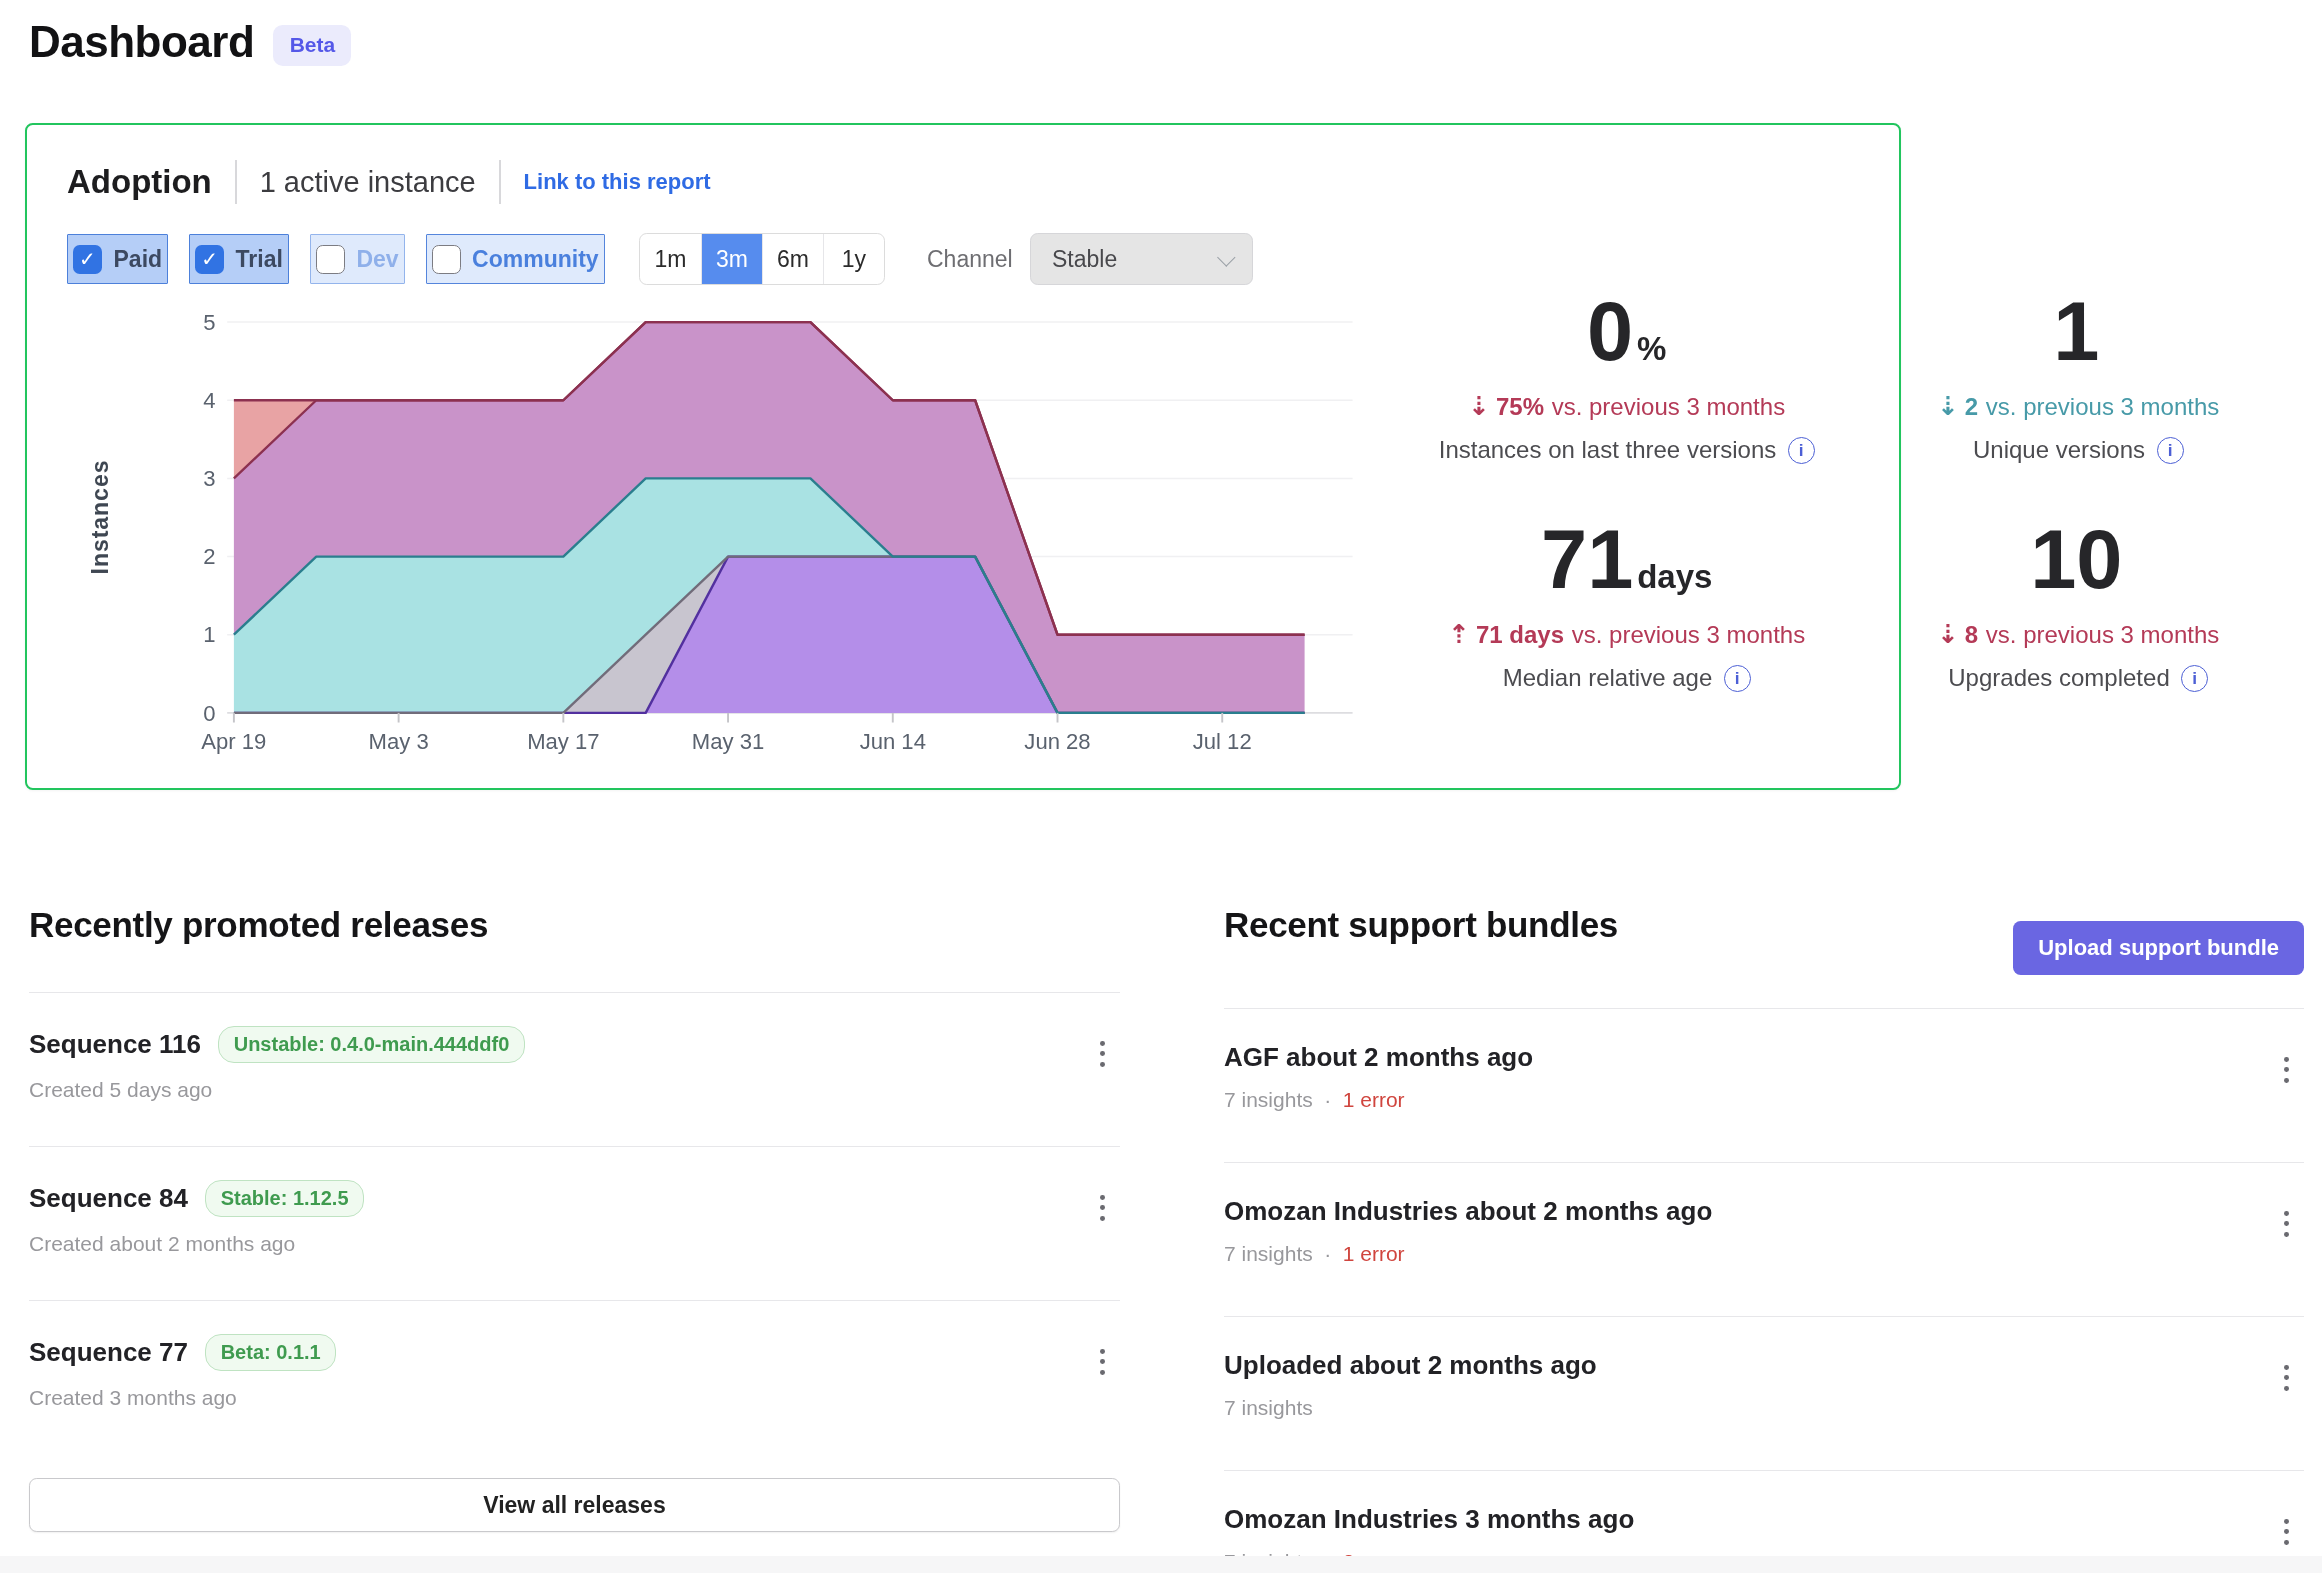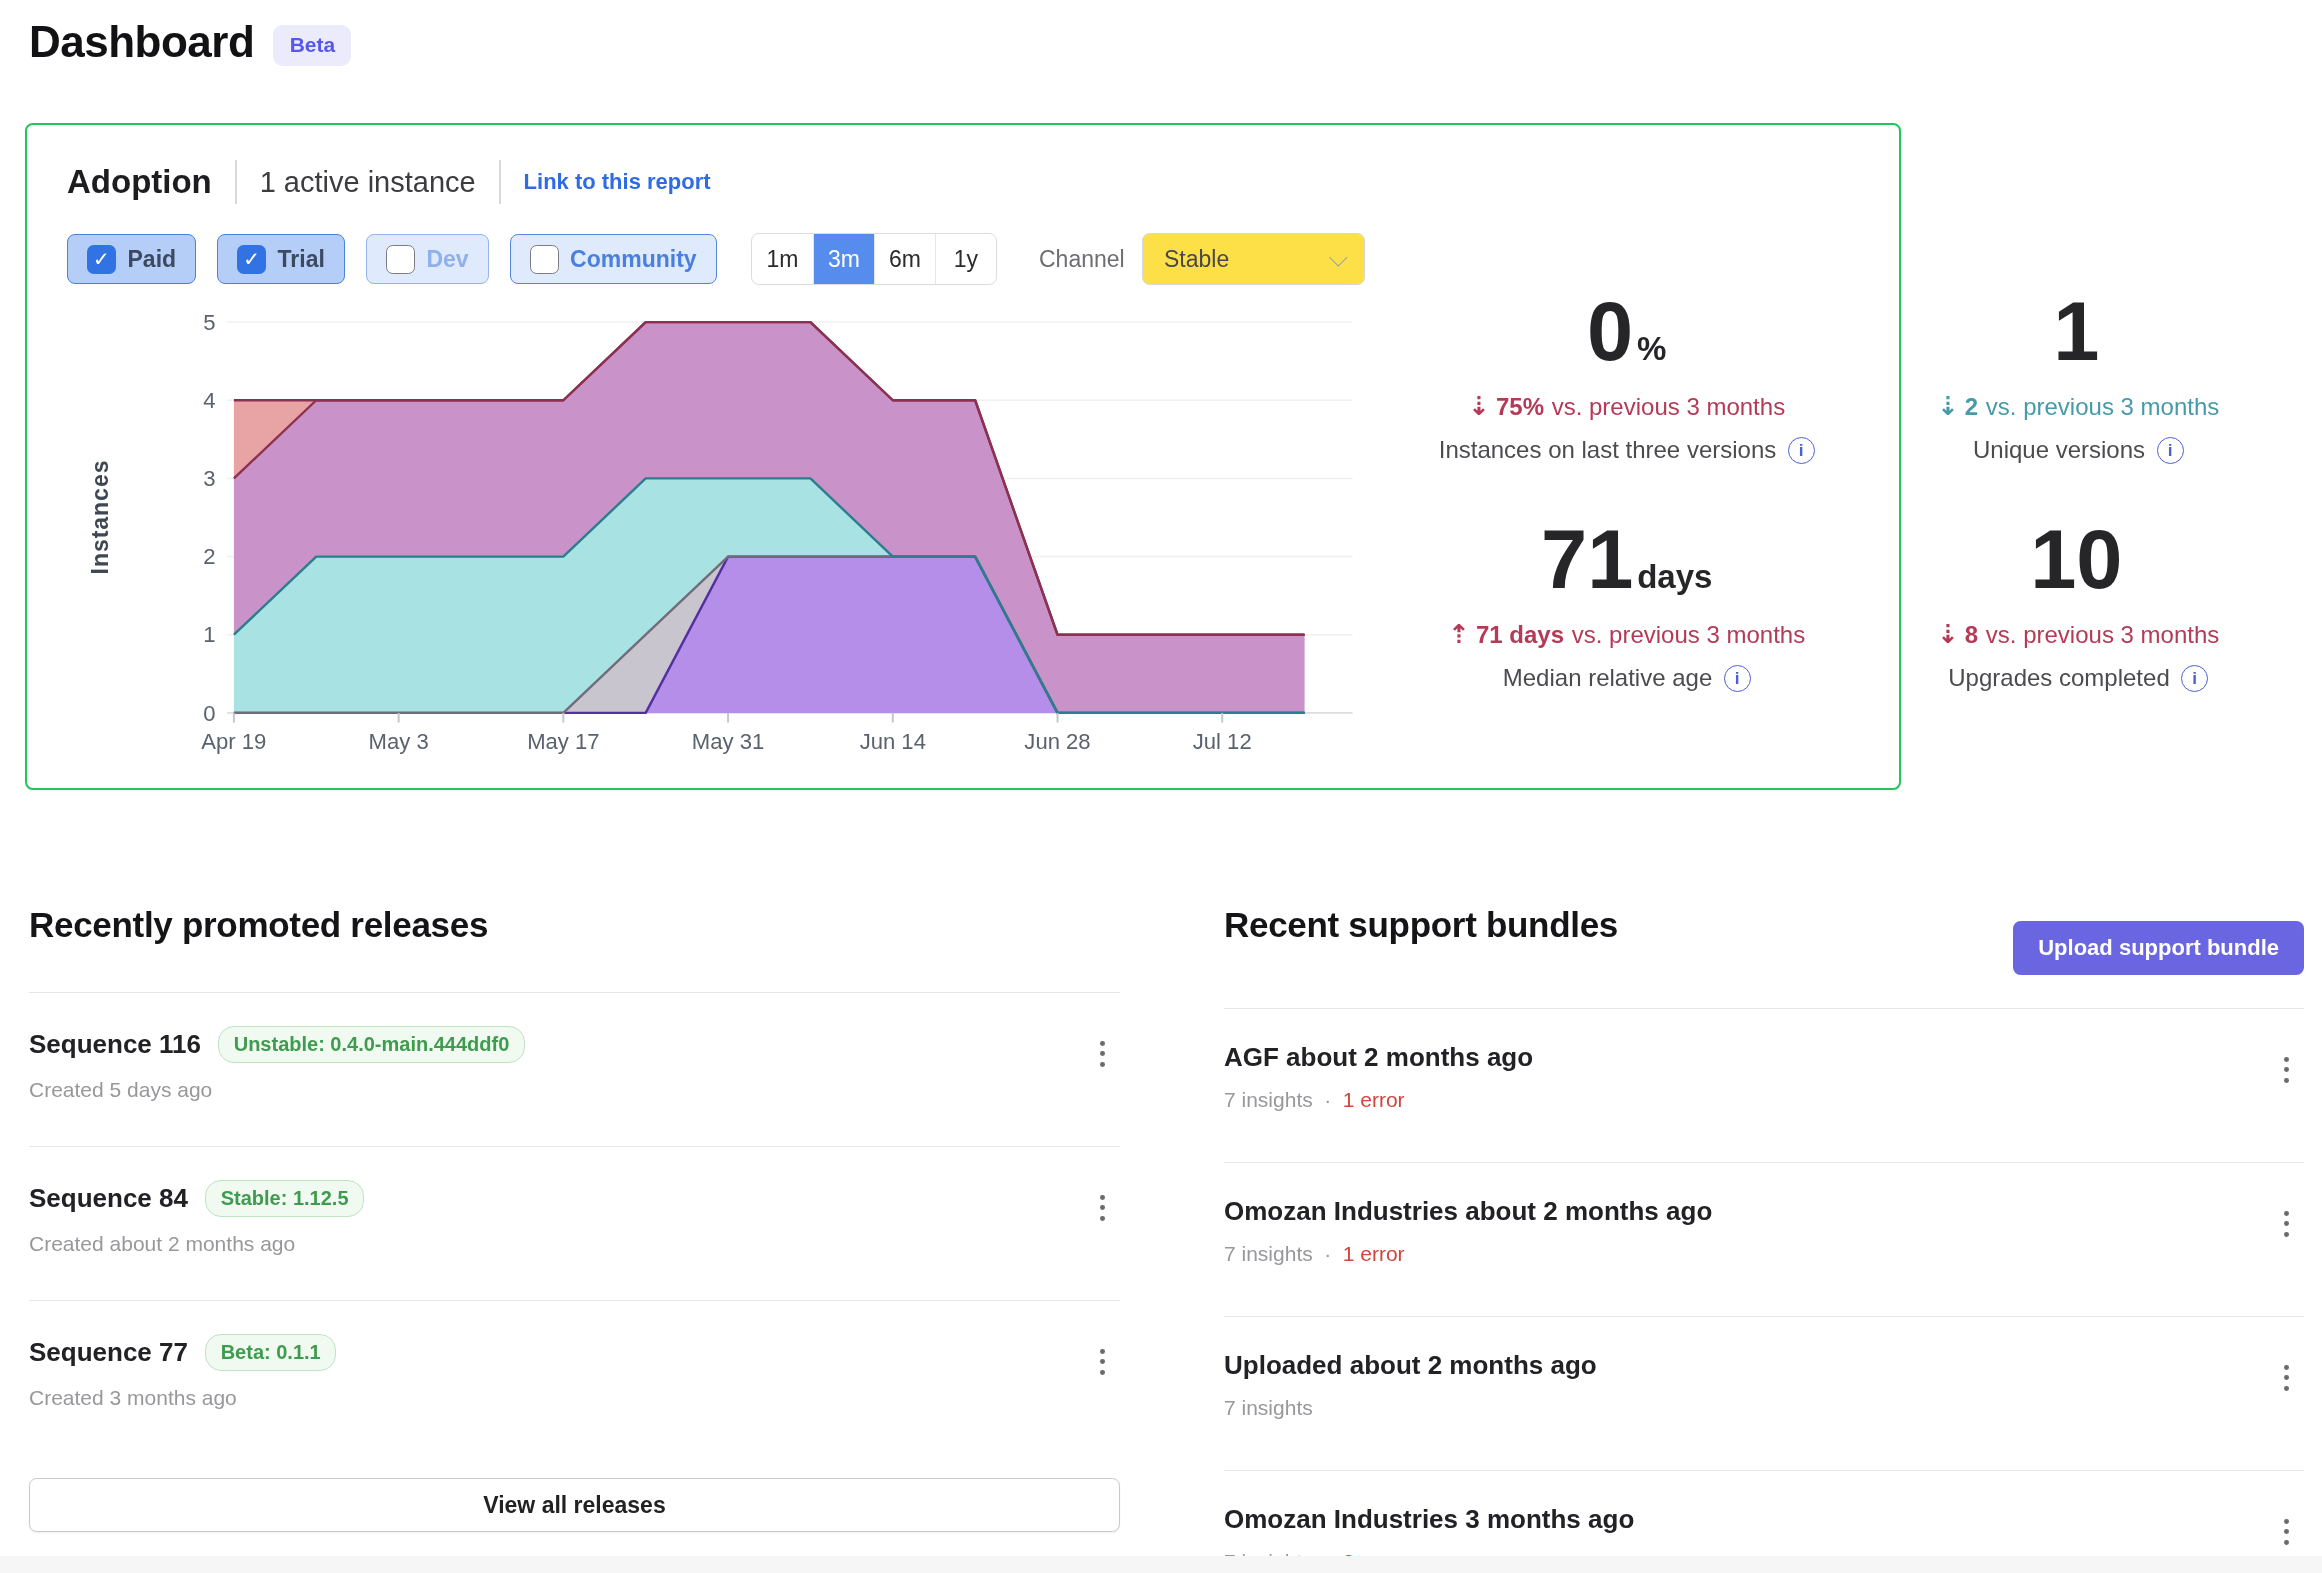--- a/index.html
+++ b/index.html
@@ -16,40 +16,40 @@
   
   .card { position:absolute; left:25px; top:123px; width:1876px; height:667px;
     background:#fff; border:2px solid #22c55e; border-radius:7.7px; box-shadow:0 1px 2.9px rgba(0,0,0,.05); }
   .card-head { position:absolute; left:40px; top:35px; display:flex; align-items:center; gap:23px; }
   .card-title { font-size:33px; font-weight:700; color:#1d1d1f; }
   .vsep { width:1.9px; height:44px; background:#d8d8db; }
   .card-subtitle { font-size:29px; font-weight:500; color:#3c3c40; }
   .report-link { font-size:22px; font-weight:700; color:#2f6be4; cursor:pointer; }
 
   .filters { position:absolute; left:40px; top:108px; display:flex; align-items:center; }
-  .pill { display:flex; align-items:center; gap:11.5px; height:50px; padding:0 19px;
-    border-radius:8px; border:1.9px solid; font-size:23px; font-weight:600; cursor:pointer; margin-right:21px; }
+  .pill { display:flex; align-items:center; gap:11.5px; height:50px; padding:0 5px;
+    border-radius:1px; border:1.9px solid; font-size:23px; font-weight:600; cursor:pointer; margin-right:21px; }
   .pill[data-checked="true"]  { background:#b5cef7; border-color:#4c80da; color:#3c4961; }
   .pill[data-checked="false"] { background:#dfeafc; }
   .pill:nth-child(3) { border-color:#93b4ec; color:#8fb0ea; }
   .pill:nth-child(4) { border-color:#5585dc; color:#4a80dd; }
   .cb { width:29px; height:29px; border-radius:6.7px; display:flex; align-items:center; justify-content:center; }
   .pill[data-checked="true"] .cb { background:#3173e3; }
   .pill[data-checked="true"] .cb::after { content:"✓"; color:#fff; font-size:20px; font-weight:700;
     font-family:"DejaVu Sans", sans-serif; }
   .pill[data-checked="false"] .cb { background:#fff; border:1.9px solid #7c7c82; }
 
   .seg { display:flex; border:1px solid #dcdcdc; border-radius:7.7px; overflow:hidden;
     margin-left:13.4px; background:#fff; }
   .seg-btn { width:61px; height:50px; display:flex; align-items:center; justify-content:center;
     font-size:23px; font-weight:400; color:#2b2b2b; cursor:pointer; border-left:1px solid #e6e6e9; }
   .seg-btn:first-child { border-left:none; }
   .seg-btn[data-active="true"] { background:#568cee; color:#fff; }
   .channel-label { font-size:23px; color:#6e6e72; margin-left:42px; }
-  .select { width:223px; height:52px; border:1px solid #d6d6d9; border-radius:7.7px; background:#fde047;
+  .select { width:223px; height:52px; border:1px solid #d6d6d9; border-radius:7.7px; background:#e5e5e5;
     display:flex; align-items:center; justify-content:space-between; padding:0 21px; margin-left:17.3px; cursor:pointer; }
   .select-value { font-size:23px; color:#48484c; }
   .chev { width:12.5px; height:12.5px; border-right:1.9px solid #9aa0a6; border-bottom:1.9px solid #9aa0a6;
     transform:rotate(45deg) translateY(-2.9px); }
 
   svg text { font-family:"Liberation Sans", sans-serif; }
 
   
   .stats { position:absolute; left:1374px; top:161px; width:903px; display:grid;
     grid-template-columns:1fr 1fr; row-gap:50px; text-align:center; }

